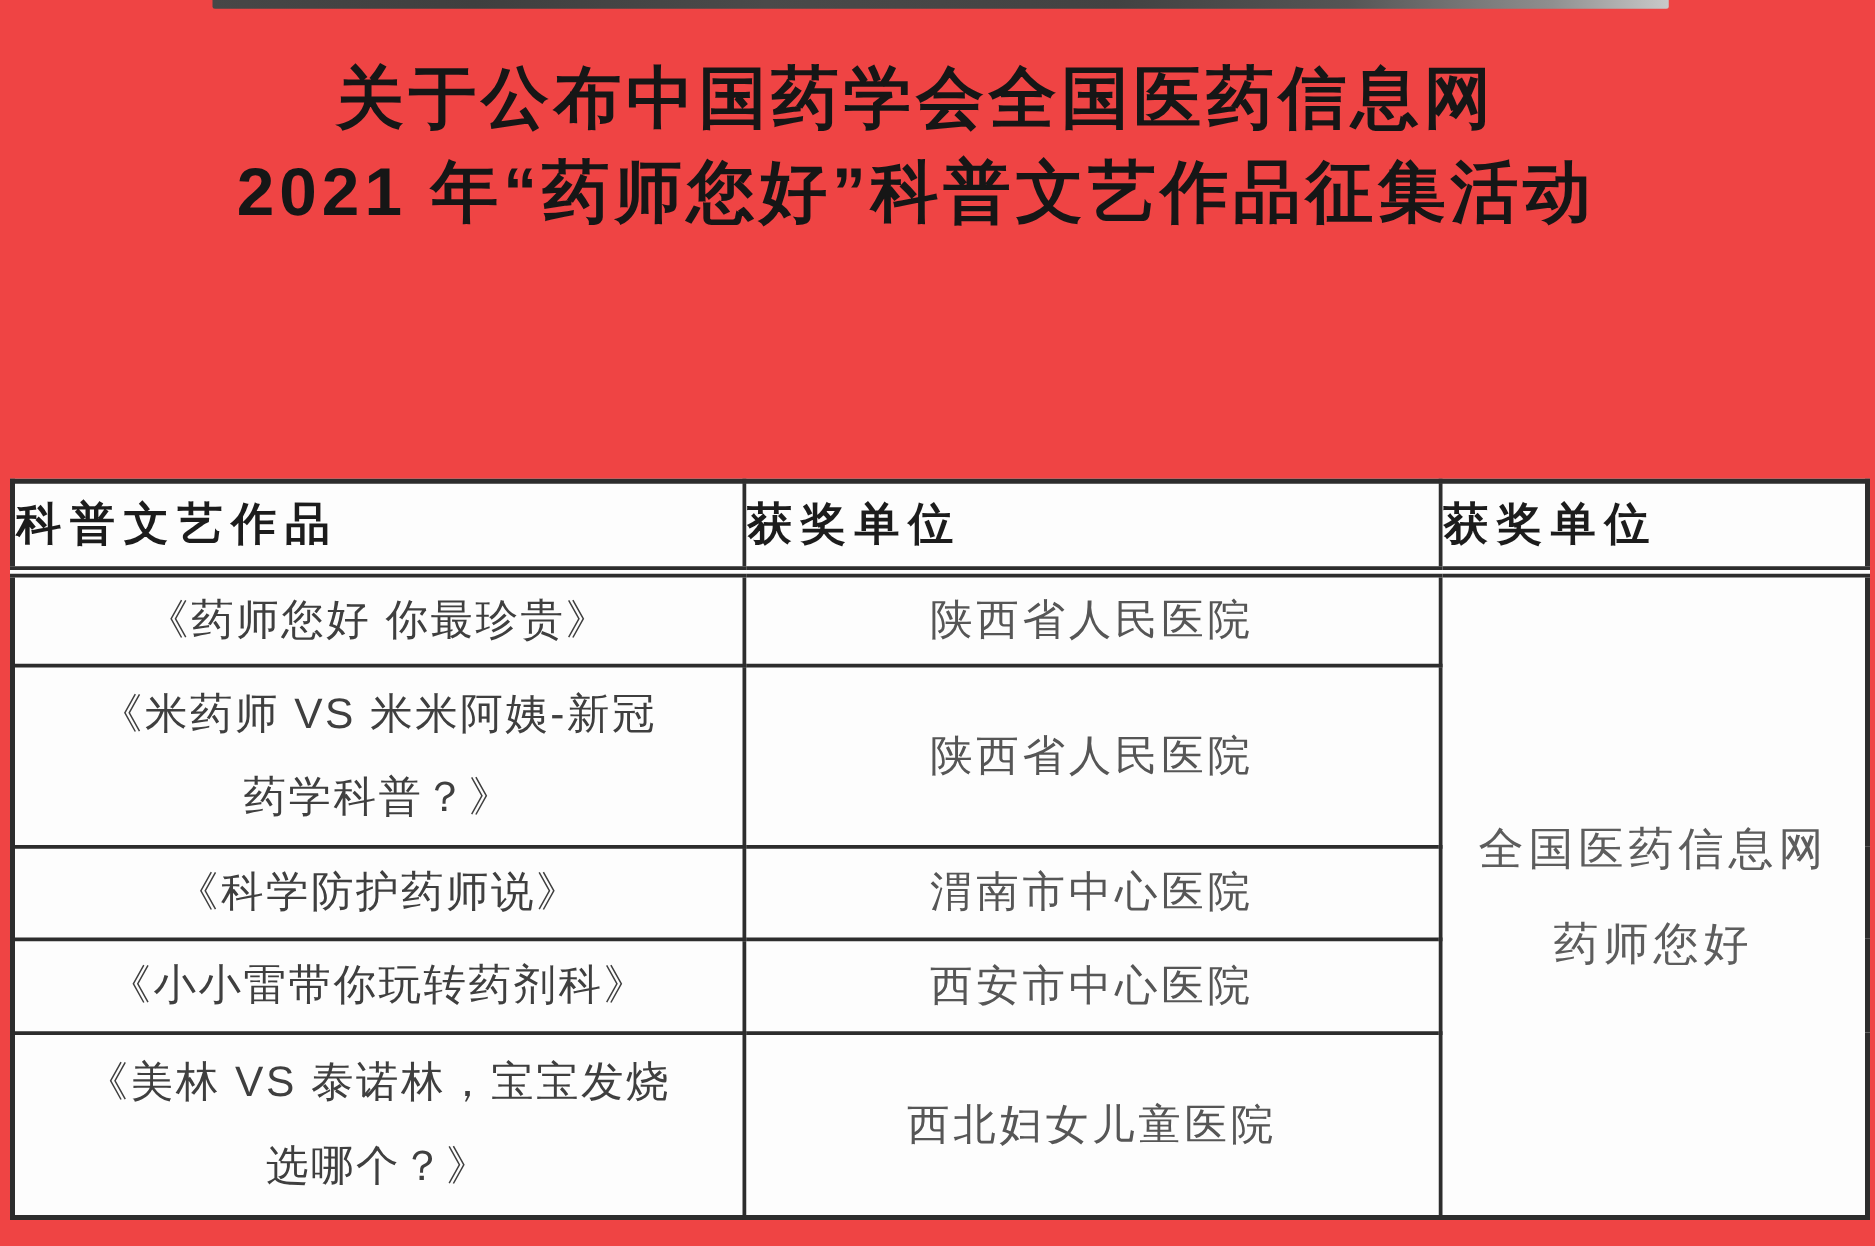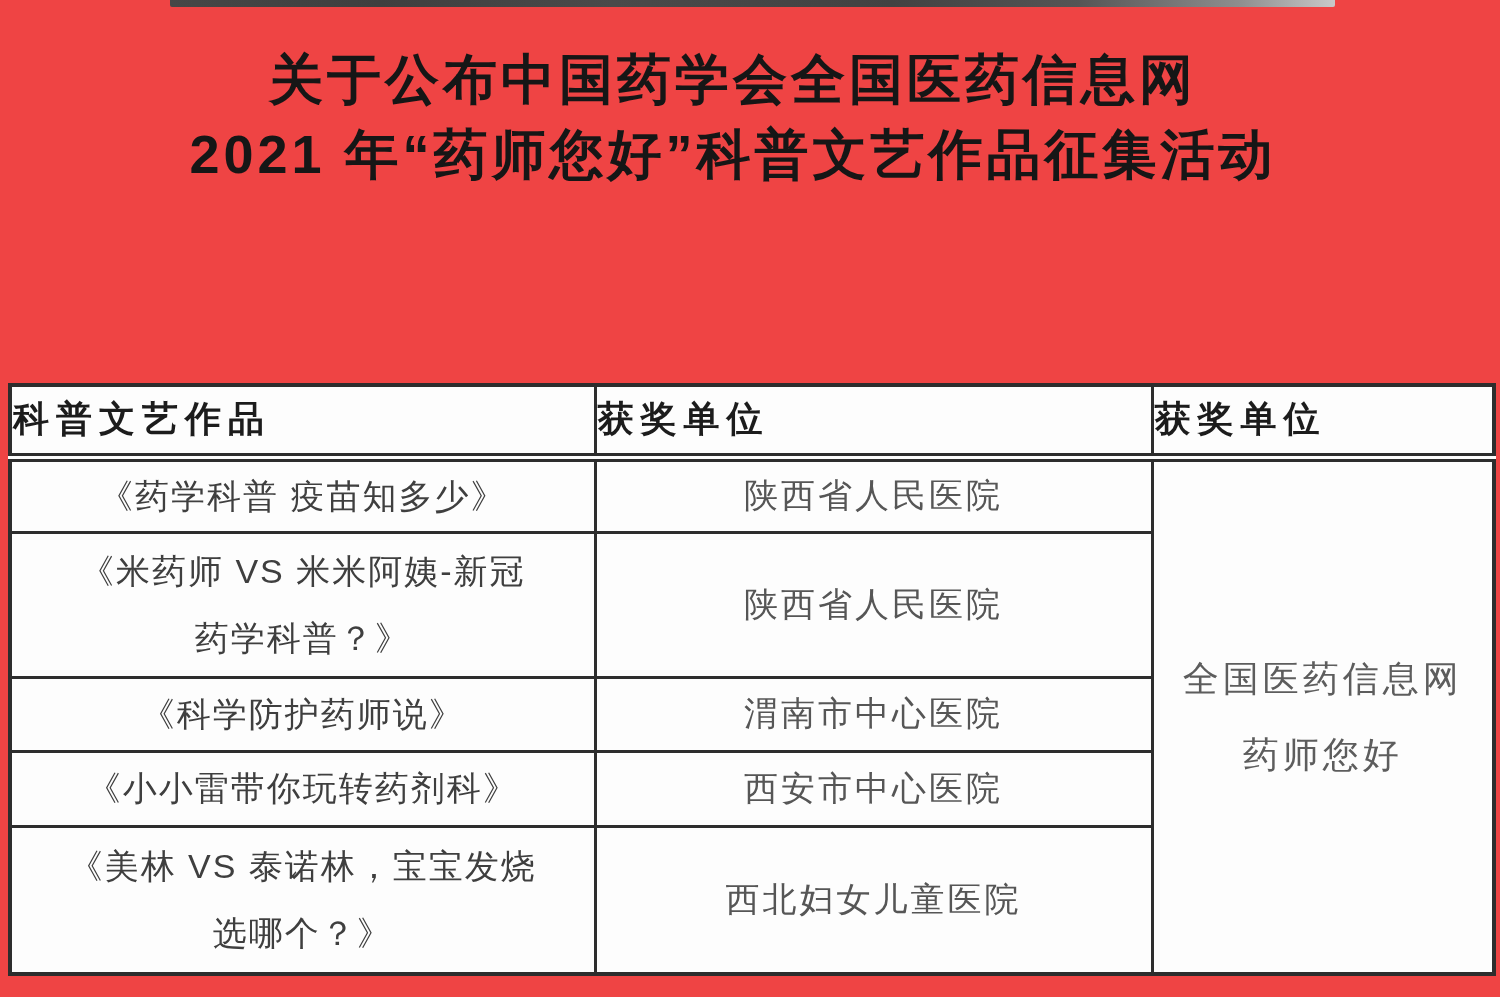--- a/index.html
+++ b/index.html
@@ -134,21 +134,21 @@
     <thead>
       <tr class="hdr">
         <th>科普文艺作品</th>
         <th>获奖单位</th>
         <th>获奖单位</th>
       </tr>
     </thead>
     <tbody>
       <tr class="row-1">
         <td class="work">
-          <div class="wline">《药学科普 疫苗知多少》</div>
+          <div class="wline">《药师您好 你最珍贵》</div>
         </td>
         <td class="unit">陕西省人民医院</td>
         <td class="network" rowspan="5">
           <div class="nline">全国医药信息网</div>
           <div class="nline">药师您好</div>
         </td>
       </tr>
       <tr class="row-2">
         <td class="work">
           <div class="wline">《米药师 VS 米米阿姨-新冠</div>

